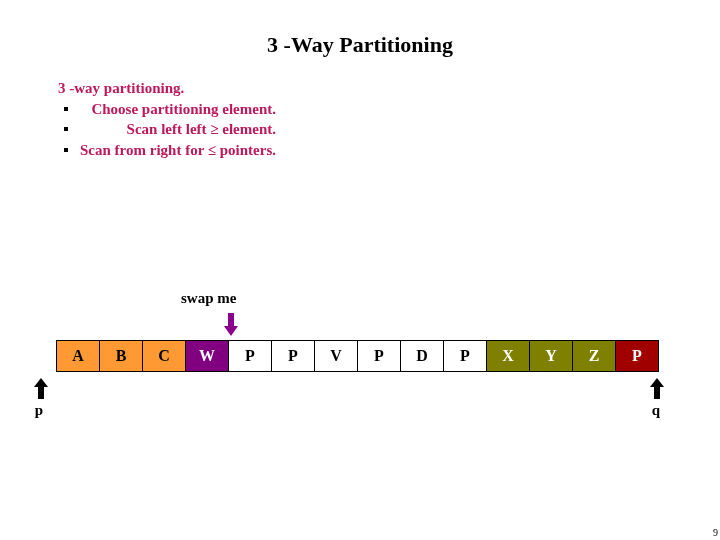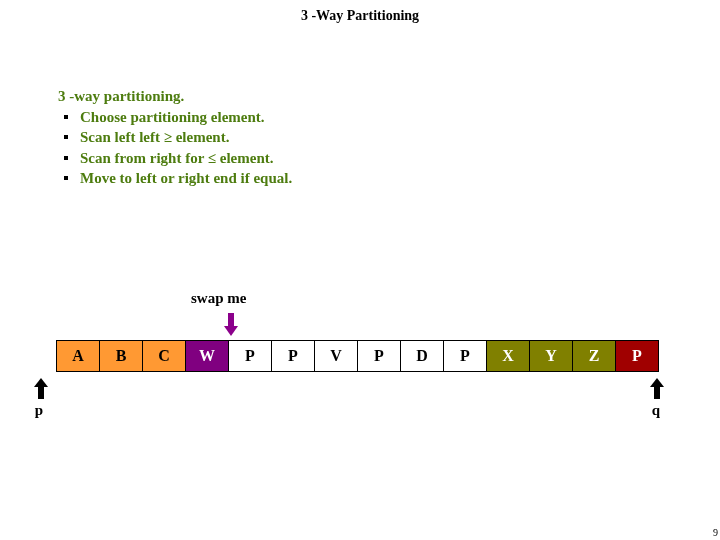--- a/index.html
+++ b/index.html
@@ -6,57 +6,58 @@
   body {
     width: 720px;
     height: 540px;
     background: #fff;
     font-family: "Comic Sans MS", "Comic Sans", cursive;
     position: relative;
     overflow: hidden;
   }
   .title {
     text-align: center;
-    font-size: 14px;
+    font-size: 22px;
     font-weight: bold;
     color: #000;
-    padding-top: 8px;
+    padding-top: 32px;
   }
   .content {
     position: absolute;
     left: 58px;
-    top: 88px;
+    top: 80px;
     font-size: 15px;
-    color: #4d7c0f;
+    color: #be185d;
   }
   .heading {
     font-weight: bold;
     margin-bottom: 2px;
   }
   .bullets {
     list-style: none;
     padding-left: 22px;
   }
   .bullets li {
     position: relative;
     line-height: 1.35;
     font-weight: bold;
+    text-align: right;
   }
   .bullets li::before {
     content: "";
     position: absolute;
     left: -16px;
     top: 8px;
     width: 4px;
     height: 4px;
     background: #000;
   }
   .swap-label {
     position: absolute;
-    left: 191px;
+    left: 181px;
     top: 290px;
     font-size: 15px;
     font-weight: bold;
   }
   .swap-arrow {
     position: absolute;
     left: 224px;
     top: 313px;
     width: 14px;
     height: 24px;
@@ -140,22 +141,21 @@
 </head>
 <body>
 
 <div class="title">3 -Way Partitioning</div>
 
 <div class="content">
   <div class="heading">3 -way partitioning.</div>
   <ul class="bullets">
     <li>Choose partitioning element.</li>
     <li>Scan left left ≥ element.</li>
-    <li>Scan from right for ≤  element.</li>
-    <li>Move to left or right end if equal.</li>
+    <li>Scan from right for ≤  pointers.</li>
   </ul>
 </div>
 
 <div class="swap-label">swap me</div>
 <div class="swap-arrow">
   <div class="stem"></div>
     <div class="head"></div>
 </div>
 
 <div class="array" id="array-row">

